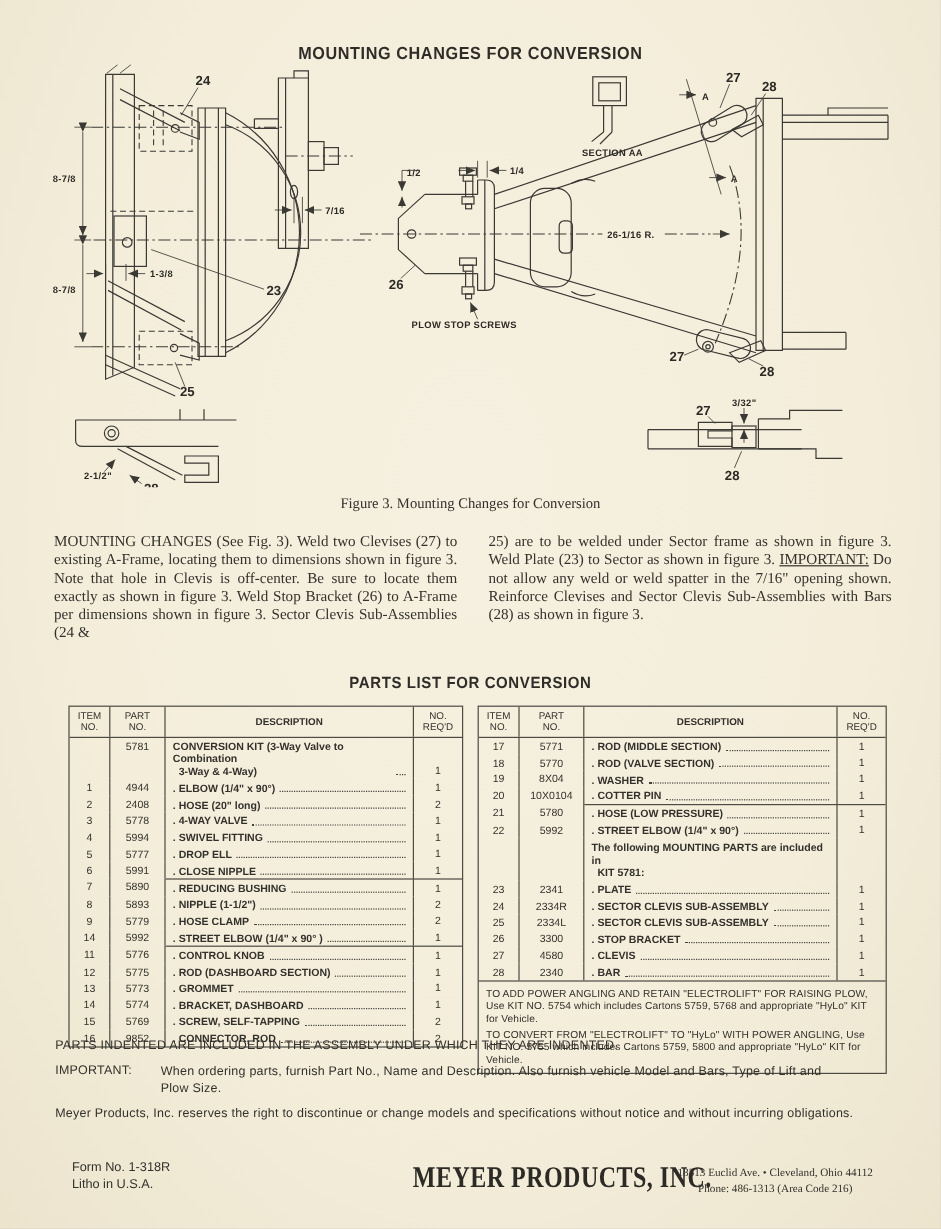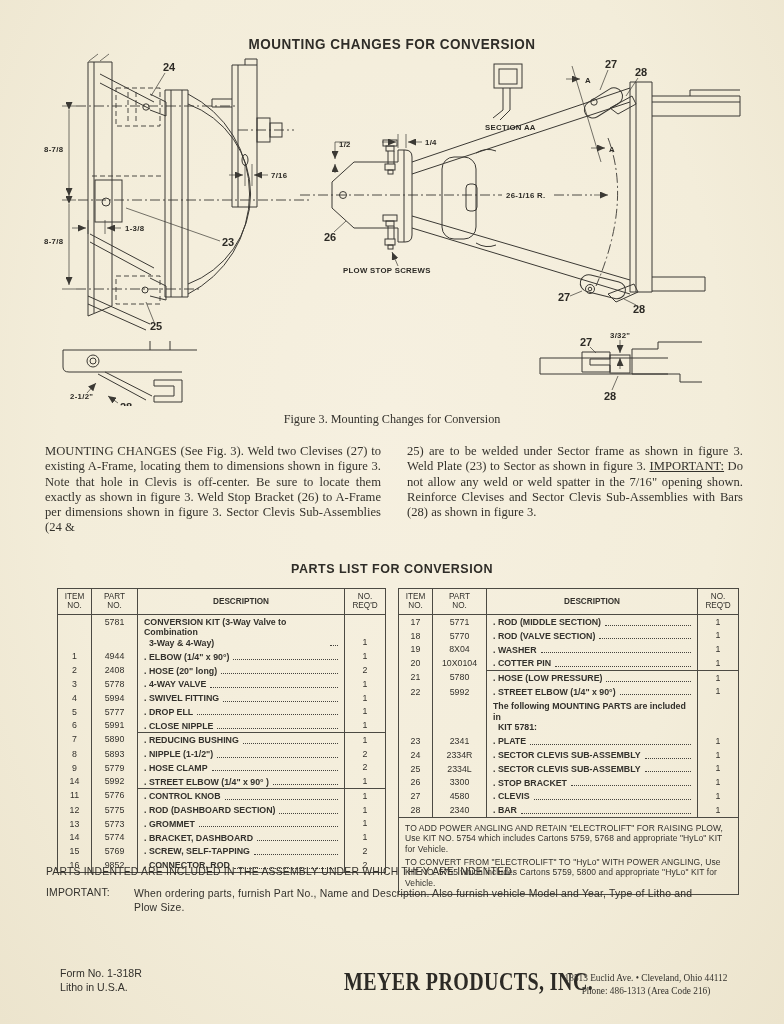--- a/index.html
+++ b/index.html
@@ -602,23 +602,24 @@
 
         <p class="fnote">TO ADD POWER ANGLING AND RETAIN "ELECTROLIFT" FOR RAISING PLOW, Use KIT NO. 5754 which includes Cartons 5759, 5768 and appropriate "HyLo" KIT for Vehicle.</p>
 
         <p class="fnote">TO CONVERT FROM "ELECTROLIFT" TO "HyLo" WITH POWER ANGLING, Use KIT NO. 5755 which includes Cartons 5759, 5800 and appropriate "HyLo" KIT for Vehicle.</p>
       </div>
   </div>
 
   <div class="note-line n1">PARTS INDENTED ARE INCLUDED IN THE ASSEMBLY UNDER WHICH THEY ARE INDENTED.</div>
   <div class="note-line imp">
     <span class="lbl">IMPORTANT:</span>
-    <span class="txt">When ordering parts, furnish Part No., Name and Description.  Also furnish vehicle Model and Year, Type of Litho and
+    <span class="txt">When ordering parts, furnish Part No., Name and Description.  Also furnish vehicle Model and Bars, Type of Lift and
 Plow Size.</span>
   </div>
+  <div class="note-line n3">Meyer Products, Inc. reserves the right to discontinue or change models and specifications without notice and without incurring obligations.</div>
 
   <div class="footer-form">
     <div>Form No. 1-318R</div>
     <div>Litho in U.S.A.</div>
   </div>
   <div class="footer-co">MEYER PRODUCTS, INC.</div>
   <div class="footer-addr">
     <div>18513 Euclid Ave.  •  Cleveland, Ohio 44112</div>
     <div>Phone: 486-1313 (Area Code 216)</div>
   </div>

